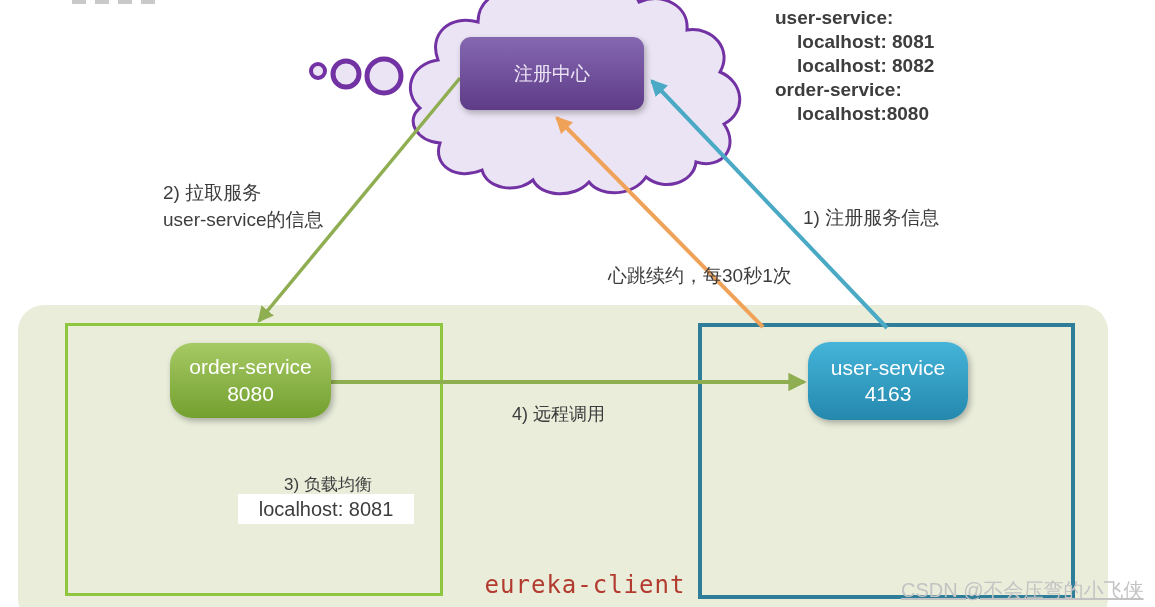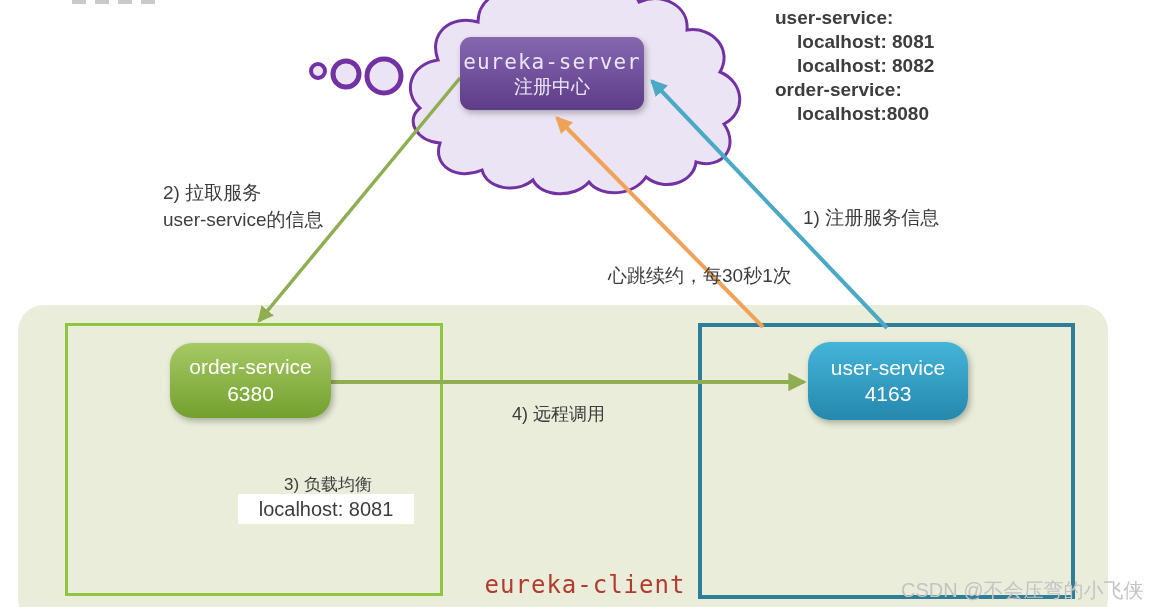--- a/index.html
+++ b/index.html
@@ -67,21 +67,21 @@
   .client-lbl{
     left:455px;top:571px;width:260px;text-align:center;
     font-family:"DejaVu Sans Mono","Liberation Mono",monospace;
     font-size:24px;color:#b23a2e;z-index:5;letter-spacing:1px;
   }
   
   .registry-list{left:775px;top:6px;z-index:5;font-size:19px;font-weight:600;line-height:24px;color:#3d3d3d;}
   .registry-list .row.indent{padding-left:22px;}
   
   .watermark{
-    left:901px;top:577px;font-size:20px;color:#c3c3c3;z-index:6;white-space:nowrap;
+    left:901px;top:577px;font-size:20px;color:#c3c3c3;z-index:6;white-space:nowrap;text-decoration:underline;
   }
   
   .fragment{left:72px;top:0;height:5px;z-index:5;display:flex;gap:9px;overflow:hidden;}
   .fragment span{display:inline-block;width:14px;height:4px;background:#c9c9c9;}
 </style>
 </head>
 <body>
 
 <div class="abs fragment">
   <span></span>
@@ -129,21 +129,20 @@
            C 457 181, 432 166, 440 143
            C 416 141, 405 120, 420 108 Z" stroke-width="3" fill="#ebe4f4" stroke="#7232a3"></path>
 
   <line x1="460" y1="78" x2="259" y2="321" stroke-width="3.5" marker-end="url(#ah-green)" stroke="#8fae52"></line>
   <line x1="763" y1="327" x2="557" y2="118" stroke-width="4" marker-end="url(#ah-orange)" stroke="#f0a259"></line>
   <line x1="887" y1="328" x2="652" y2="81" stroke-width="4" marker-end="url(#ah-teal)" stroke="#4aa9c5"></line>
   <line x1="331" y1="382" x2="804" y2="382" stroke-width="4" marker-end="url(#ah-green)" stroke="#8fae52"></line>
 </svg>
 
 <div class="abs node registry-node">
-  <div class="l1">eureka-server</div>
   <div class="l2">注册中心</div>
 </div>
 
 <div class="abs registry-list">
   <div class="row">user-service:</div>
   <div class="row indent">localhost: 8081</div>
   <div class="row indent">localhost: 8082</div>
   <div class="row">order-service:</div>
   <div class="row indent">localhost:8080</div>
 </div>
@@ -153,21 +152,21 @@
   <div>user-service的信息</div>
 </div>
 <div class="abs lbl register-lbl">1) 注册服务信息</div>
 <div class="abs lbl heartbeat-lbl">心跳续约，每30秒1次</div>
 <div class="abs lbl remote-lbl">4) 远程调用</div>
 <div class="abs lbl lb-lbl">3) 负载均衡</div>
 <div class="abs instance-pick">localhost: 8081</div>
 
 <div class="abs node consumer-node">
   <div class="l1">order-service</div>
-  <div class="l2">6380</div>
+  <div class="l2">8080</div>
 </div>
 
 <div class="abs node provider-node">
   <div class="l1">user-service</div>
   <div class="l2">4163</div>
 </div>
 
 <div class="abs role consumer-role">服务消费者</div>
 <div class="abs role provider-role">服务提供者</div>
 <div class="abs client-lbl">eureka-client</div>

